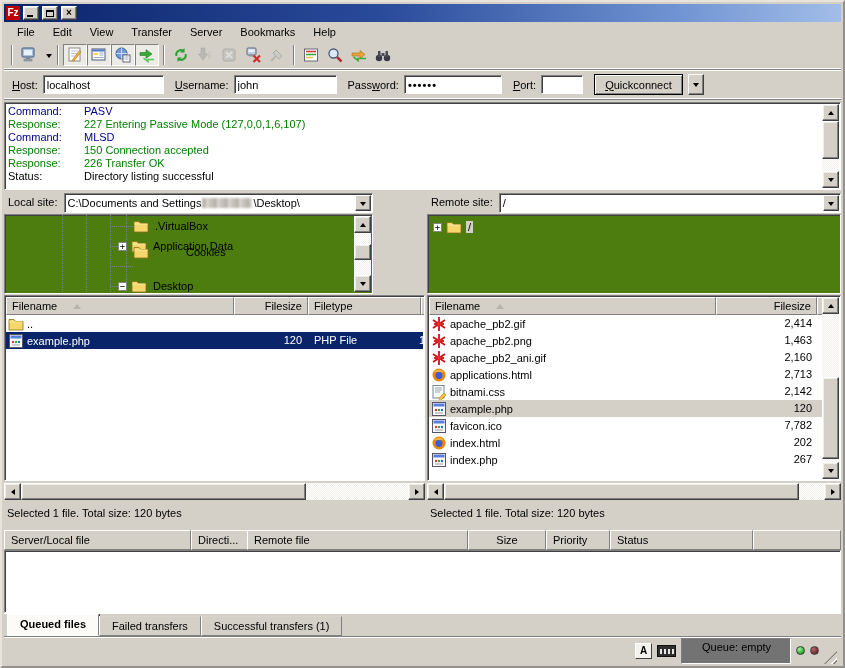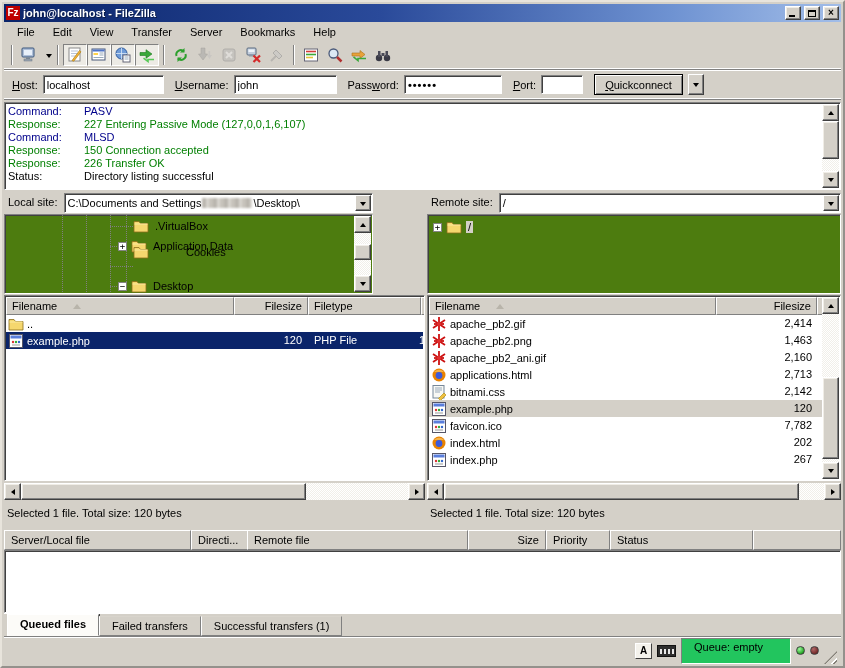--- a/index.html
+++ b/index.html
@@ -141,21 +141,21 @@
   .fcell.lft { text-align:left; }
   .frow.sel-act { background:#0a246a; color:#fff; }
   .frow.sel-inact { background:#d4d0c8; }
   .list-status { position:absolute; top:210px; left:0; right:0; height:18px; padding:2px 3px; white-space:nowrap; }
 
   
   .queue { position:absolute; top:528px; left:2px; right:2px; height:83px; }
   .q-hdr { position:absolute; top:0; left:0; right:0; height:20px; background:#d4d0c8; }
   .q-cell { position:absolute; top:0; height:20px; padding:3px 6px; background:#d4d0c8;
     border:1px solid; border-color:#fff #808080 #808080 #fff; white-space:nowrap; overflow:hidden; }
-  .q-cell.num { text-align:right; }
+  .q-cell.num { text-align:center; }
   .q-body { position:absolute; top:20px; left:0; right:0; bottom:0; background:#fff;
     border:1px solid #808080; border-bottom-color:#fff; border-right-color:#fff;
     box-shadow:inset 1px 1px 0 #404040; }
 
   
   .tabbar { position:absolute; top:611px; left:2px; right:2px; height:25px; padding-left:3px;
     display:flex; align-items:flex-start; border-top:1px solid #fff; }
   .tab { height:20px; padding:3px 12px; background:#d4d0c8; margin-top:2px;
     border:1px solid; border-color:#d8d4cc #808080 #808080 #fff; white-space:nowrap; }
   .tab.active { background:#fcfbf8; font-weight:bold; height:22px; margin-top:0;
@@ -163,37 +163,36 @@
 
   
   .statusbar { position:absolute; left:2px; right:2px; bottom:2px; height:28px;
     border-top:1px solid #808080; box-shadow:inset 0 1px 0 #fff;
     display:flex; align-items:center; justify-content:flex-end; gap:5px; padding:0 4px; }
   .sb-ind { width:17px; height:16px; background:#f4f2ec; border:1px solid;
     border-color:#fff #404040 #404040 #fff; text-align:center; font-weight:bold; font-size:10px; line-height:14px; }
   .sb-badge { width:19px; height:12px; background:#2e2e2e; border:1px solid #111;
     background-image:repeating-linear-gradient(90deg,#e8e8e8 0 2px,#2e2e2e 2px 4px);
     background-size:14px 5px; background-position:2px 3px; background-repeat:no-repeat; }
-  .sb-queue { width:110px; height:26px; background:#22c55e; border:1px solid #808080;
-    border-bottom-color:#fff; border-right-color:#fff; padding:2px 12px; white-space:nowrap; }
+  .sb-queue { width:110px; height:26px; background:#737373; border:1px solid #808080;
+    border-bottom-color:#fff; border-right-color:#fff; padding:2px 20px; white-space:nowrap; }
   .led { width:9px; height:9px; border-radius:50%; border:1px solid #404040; }
   .led.green { background:radial-gradient(circle at 35% 30%, #9cf79c, #25a525 70%, #0c680c); }
   .led.red-dim { background:radial-gradient(circle at 35% 30%, #b06868, #742a2a 70%, #481414); }
   .grip { width:13px; height:13px; align-self:flex-end;
     background:repeating-linear-gradient(135deg, transparent 0 2px, #fff 2px 3px, #848078 3px 4.5px, transparent 4.5px 6px);
     clip-path:polygon(100% 0, 100% 100%, 0 100%); }
 </style>
 </head>
 <body>
 
 <div id="window">
 
   <div class="titlebar">
     <div class="fz-logo">Fz</div>
-    <div class="title">john@localhost - FileZilla</div>
     <div class="wbtn">
         <span class="glyph-min"></span>
       </div>
     <div class="wbtn">
         <span class="glyph-max"></span>
       </div>
     <div class="wbtn">
         <span class="glyph-close">×</span>
       </div>
   </div>

